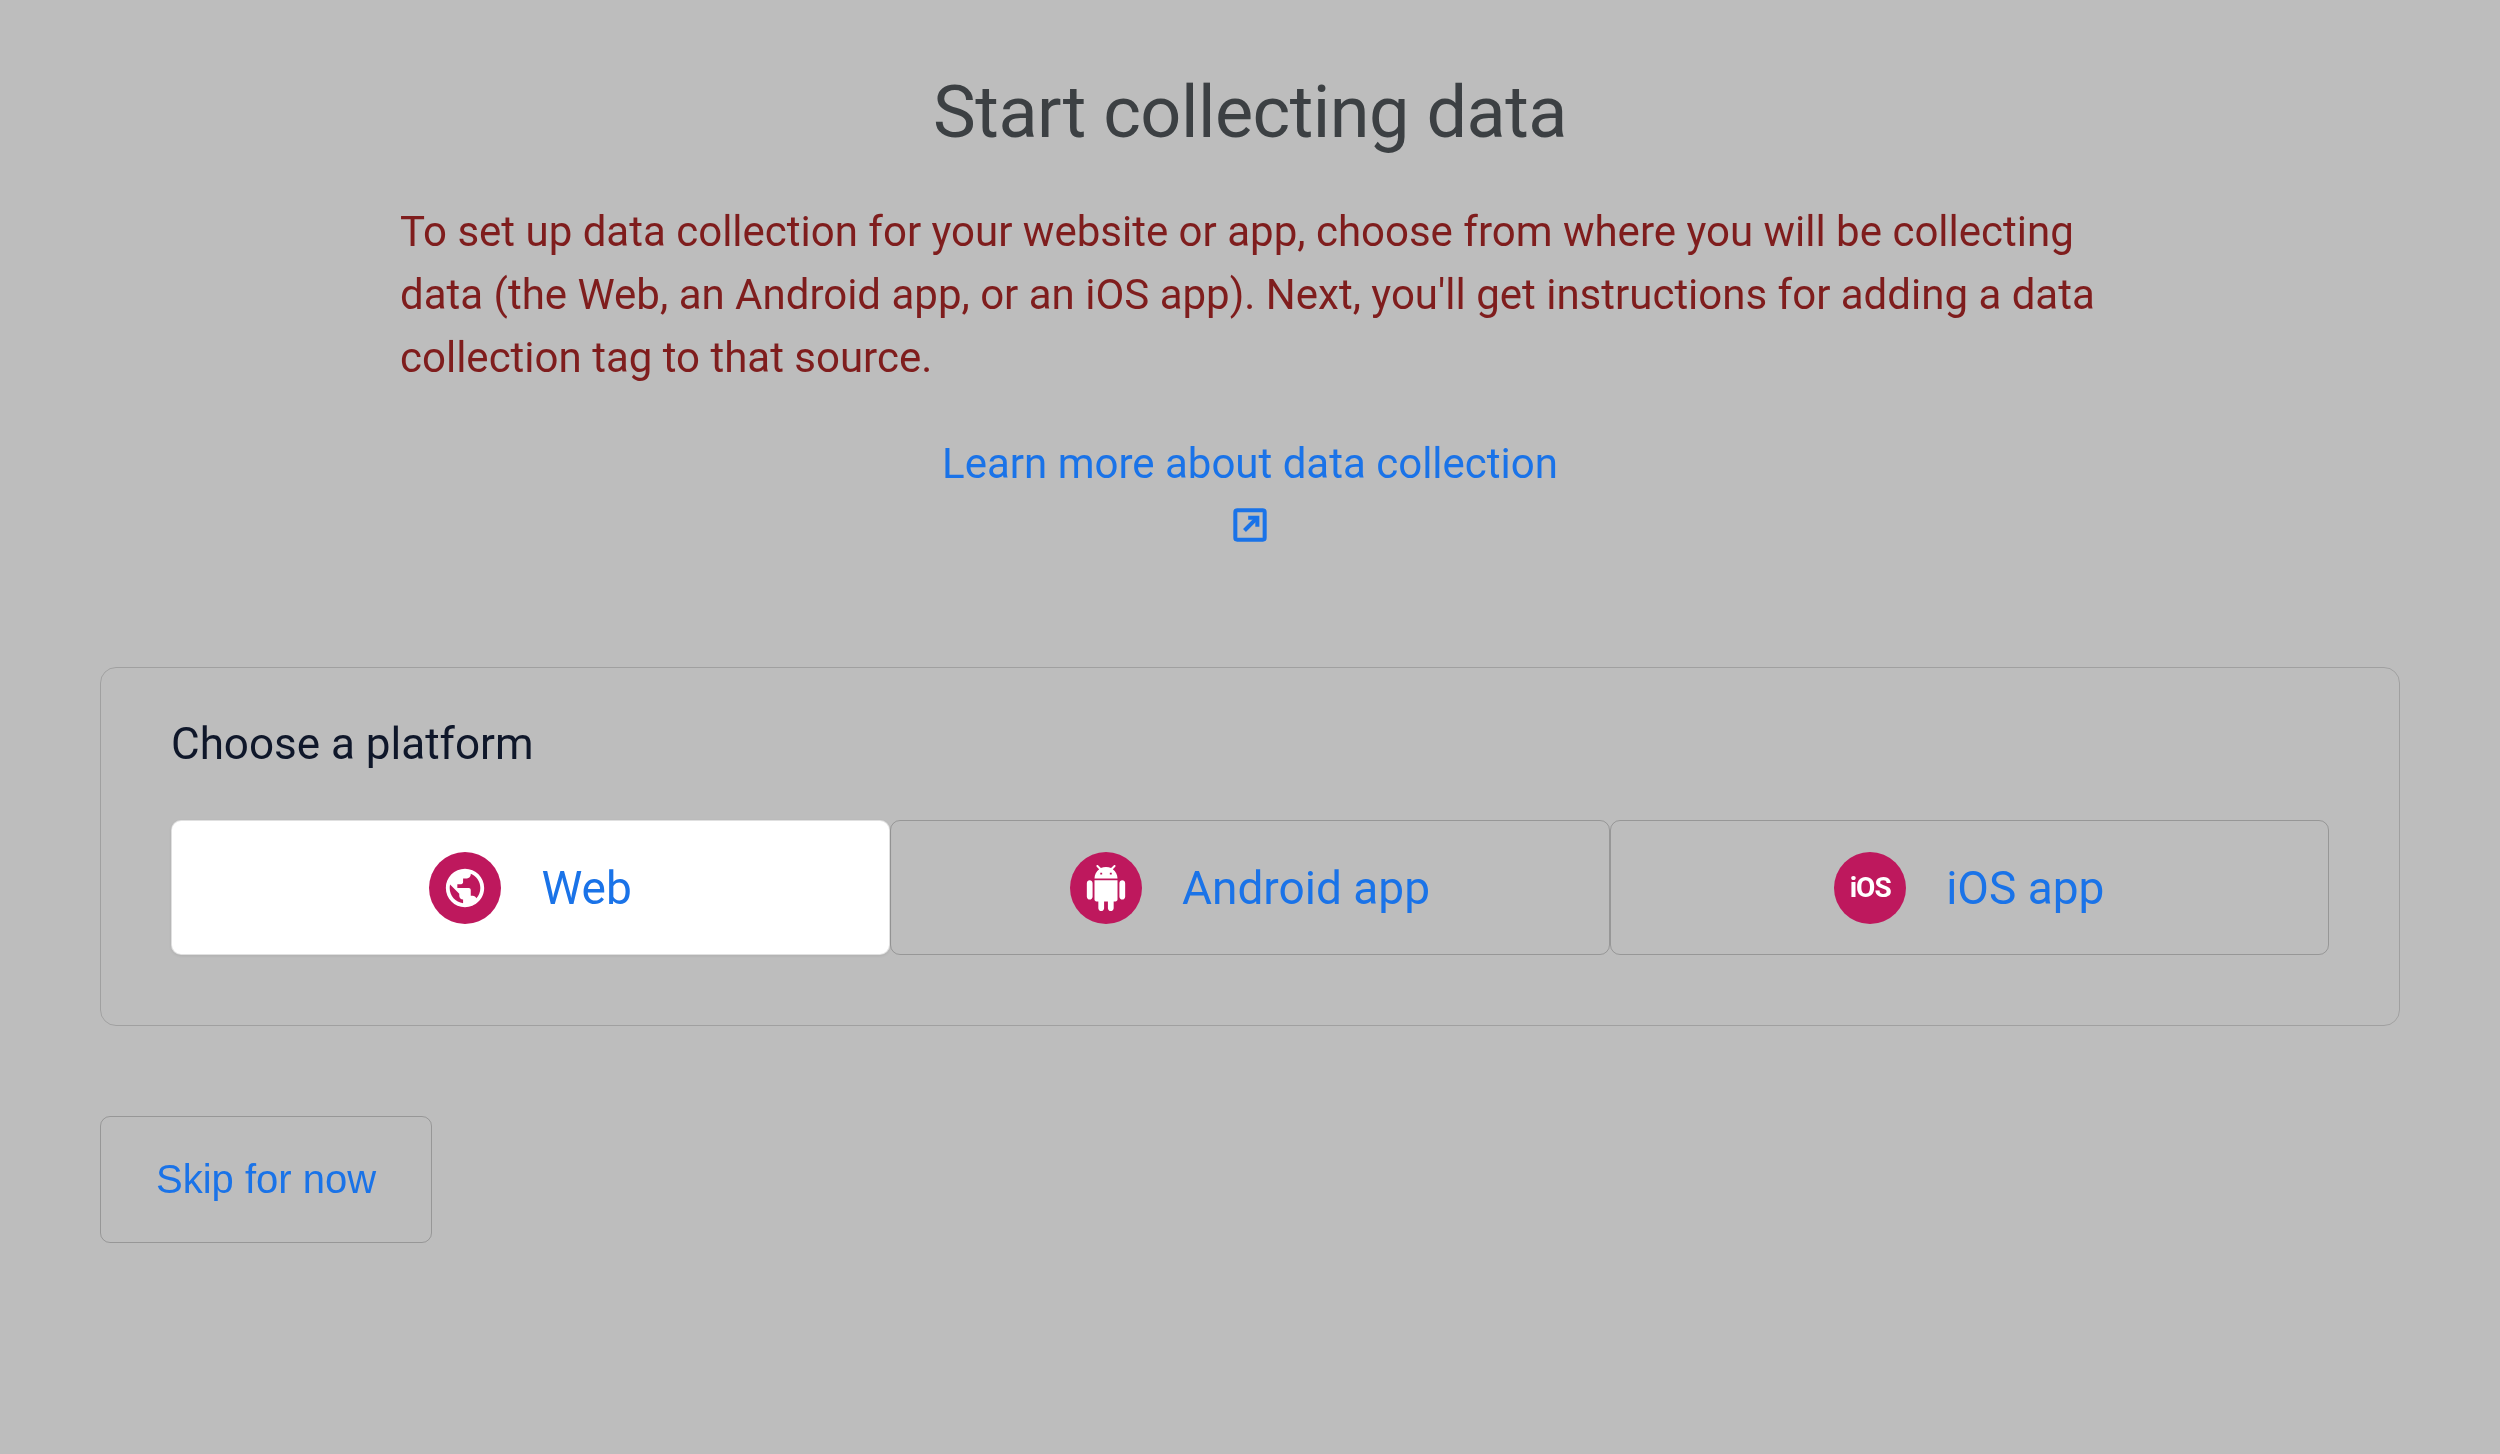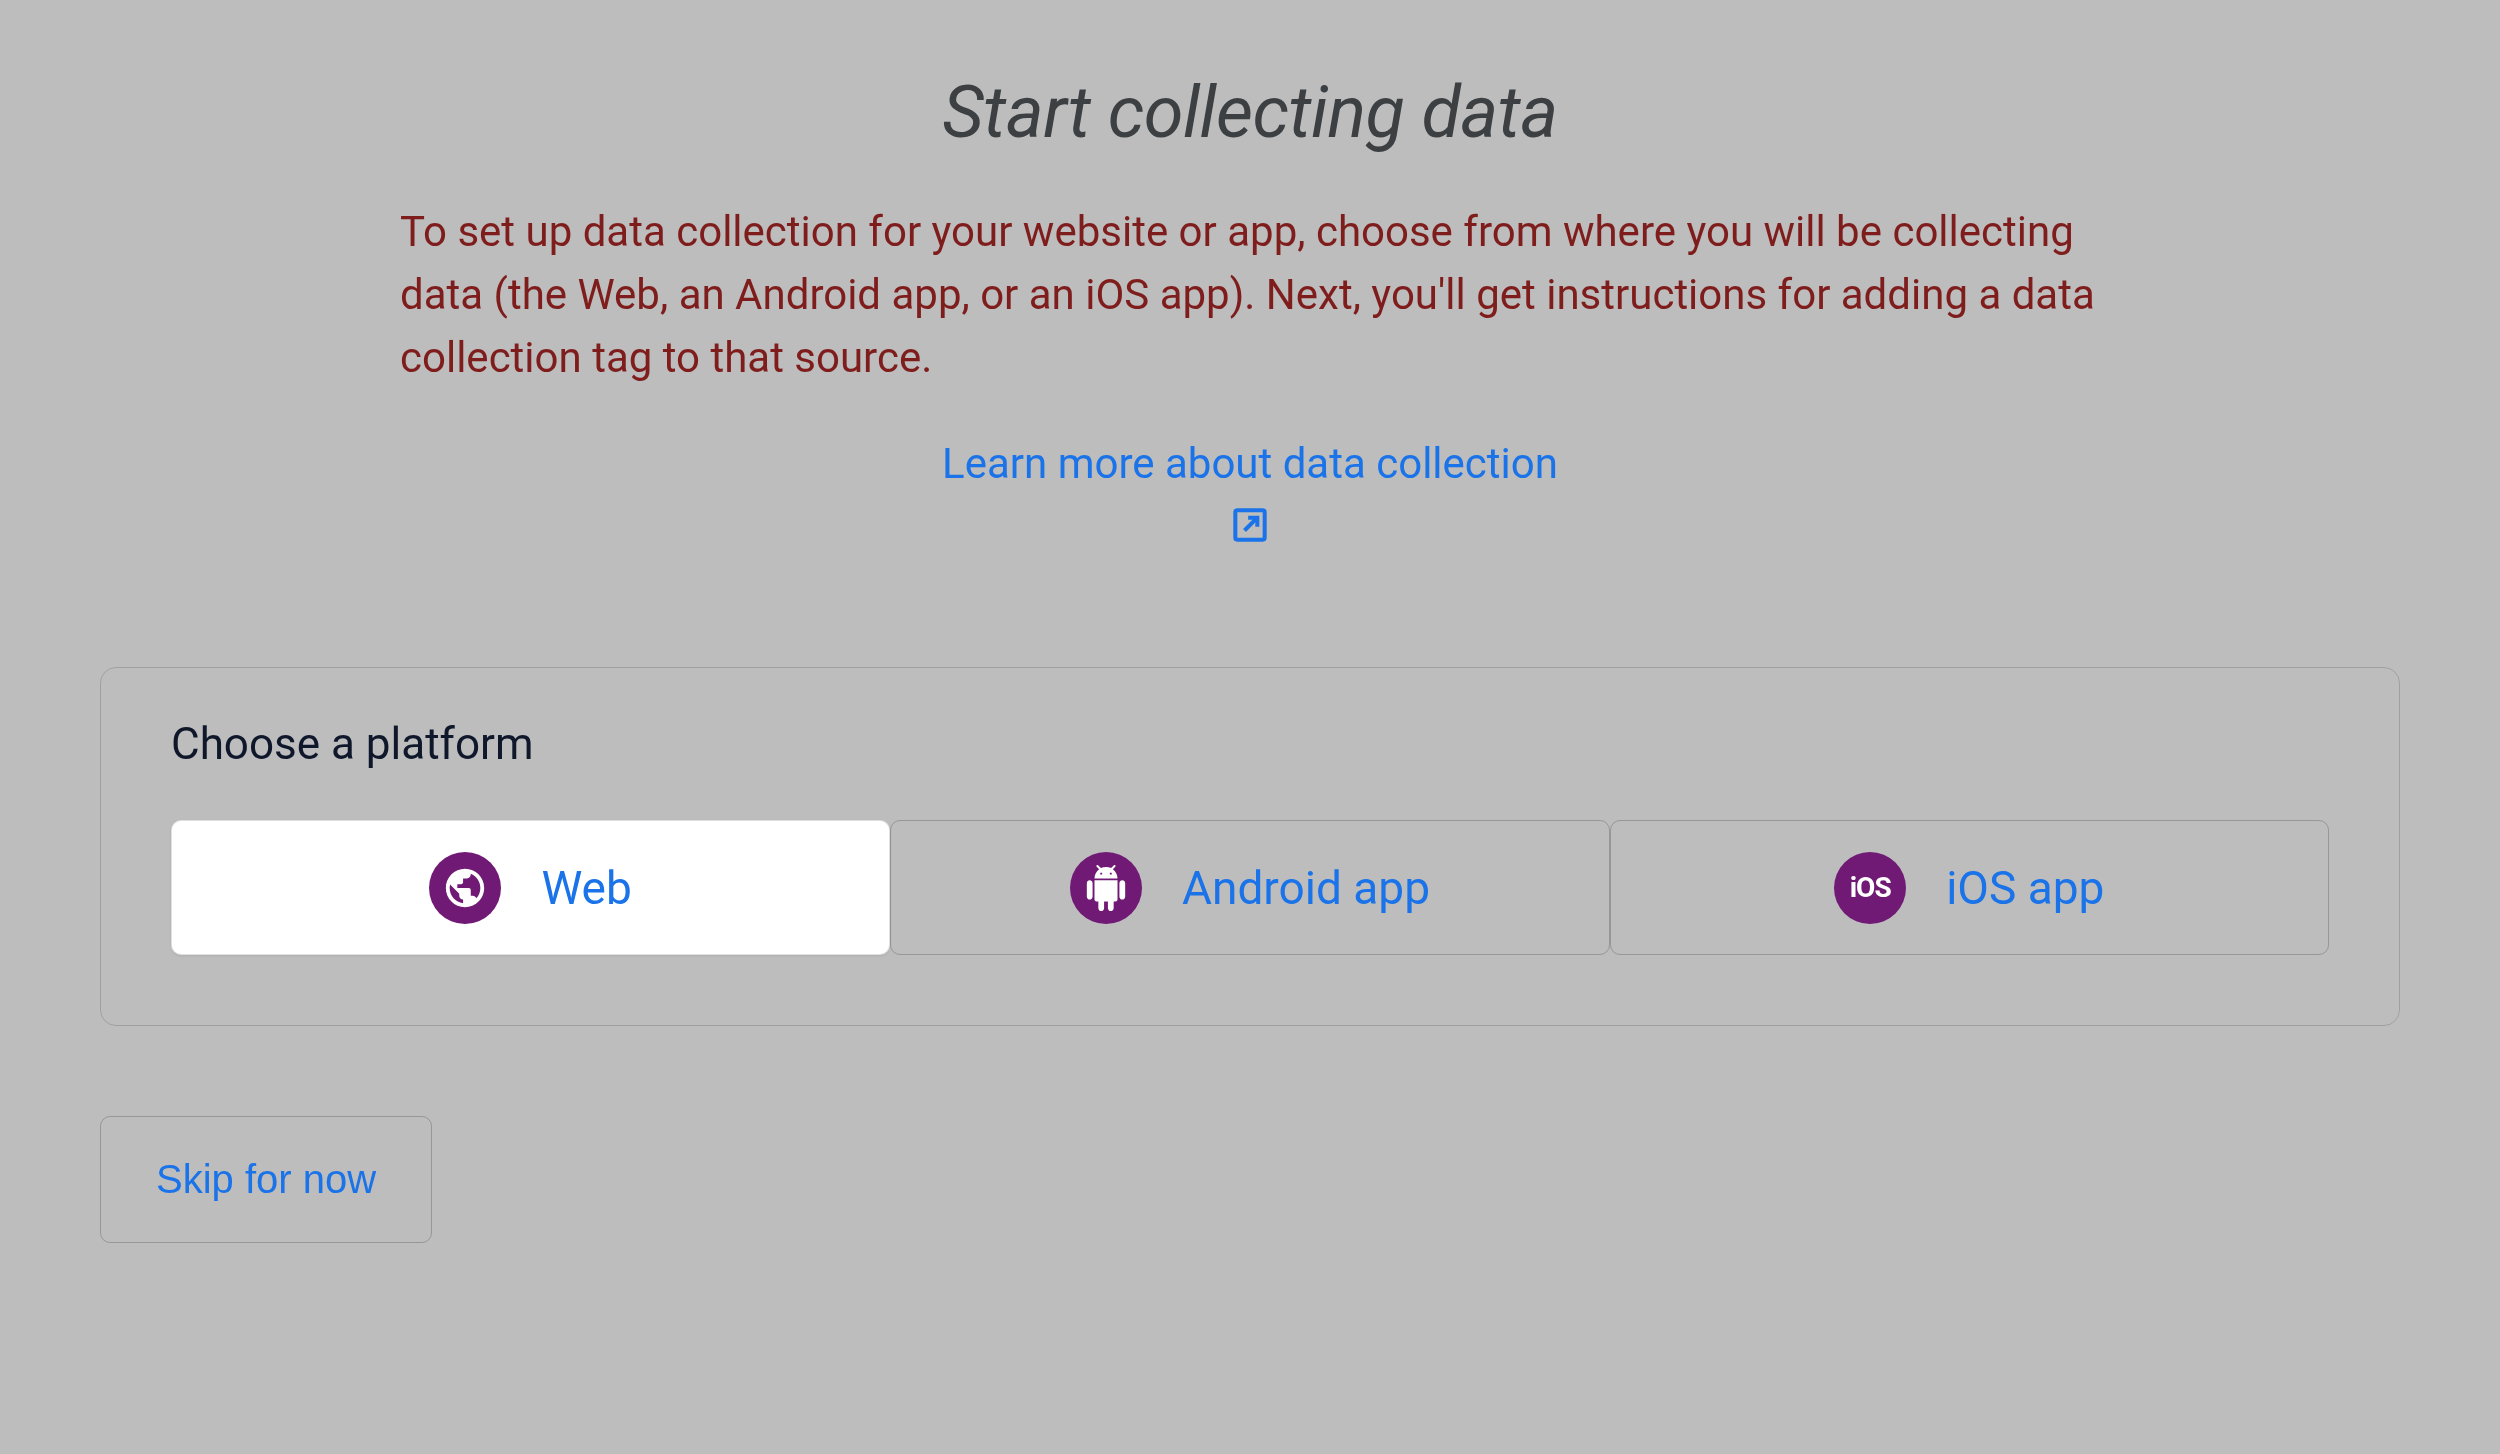--- a/index.html
+++ b/index.html
@@ -18,21 +18,20 @@
       max-width: 2300px;
       margin: 0 auto;
     }
     .title {
       font-size: 72px;
       font-weight: 400;
       color: #3c4043;
       text-align: center;
       margin-bottom: 45px;
       letter-spacing: -0.5px;
-      font-style: italic;
     }
     .description {
       font-size: 42px;
       font-weight: 400;
       color: #7f1d1d;
       text-align: left;
       line-height: 1.5;
       max-width: 1700px;
       margin: 0 auto 50px auto;
     }
@@ -86,21 +85,21 @@
     }
     .platform-option.selected {
       background: #ffffff;
       border-color: rgba(0,0,0,0.12);
       box-shadow: 0 1px 3px rgba(0,0,0,0.08);
     }
     .option-icon {
       width: 72px;
       height: 72px;
       border-radius: 50%;
-      background: #701a75;
+      background: #be185d;
       display: flex;
       align-items: center;
       justify-content: center;
       flex-shrink: 0;
     }
     .option-icon svg {
       width: 46px;
       height: 46px;
       fill: #ffffff;
     }

